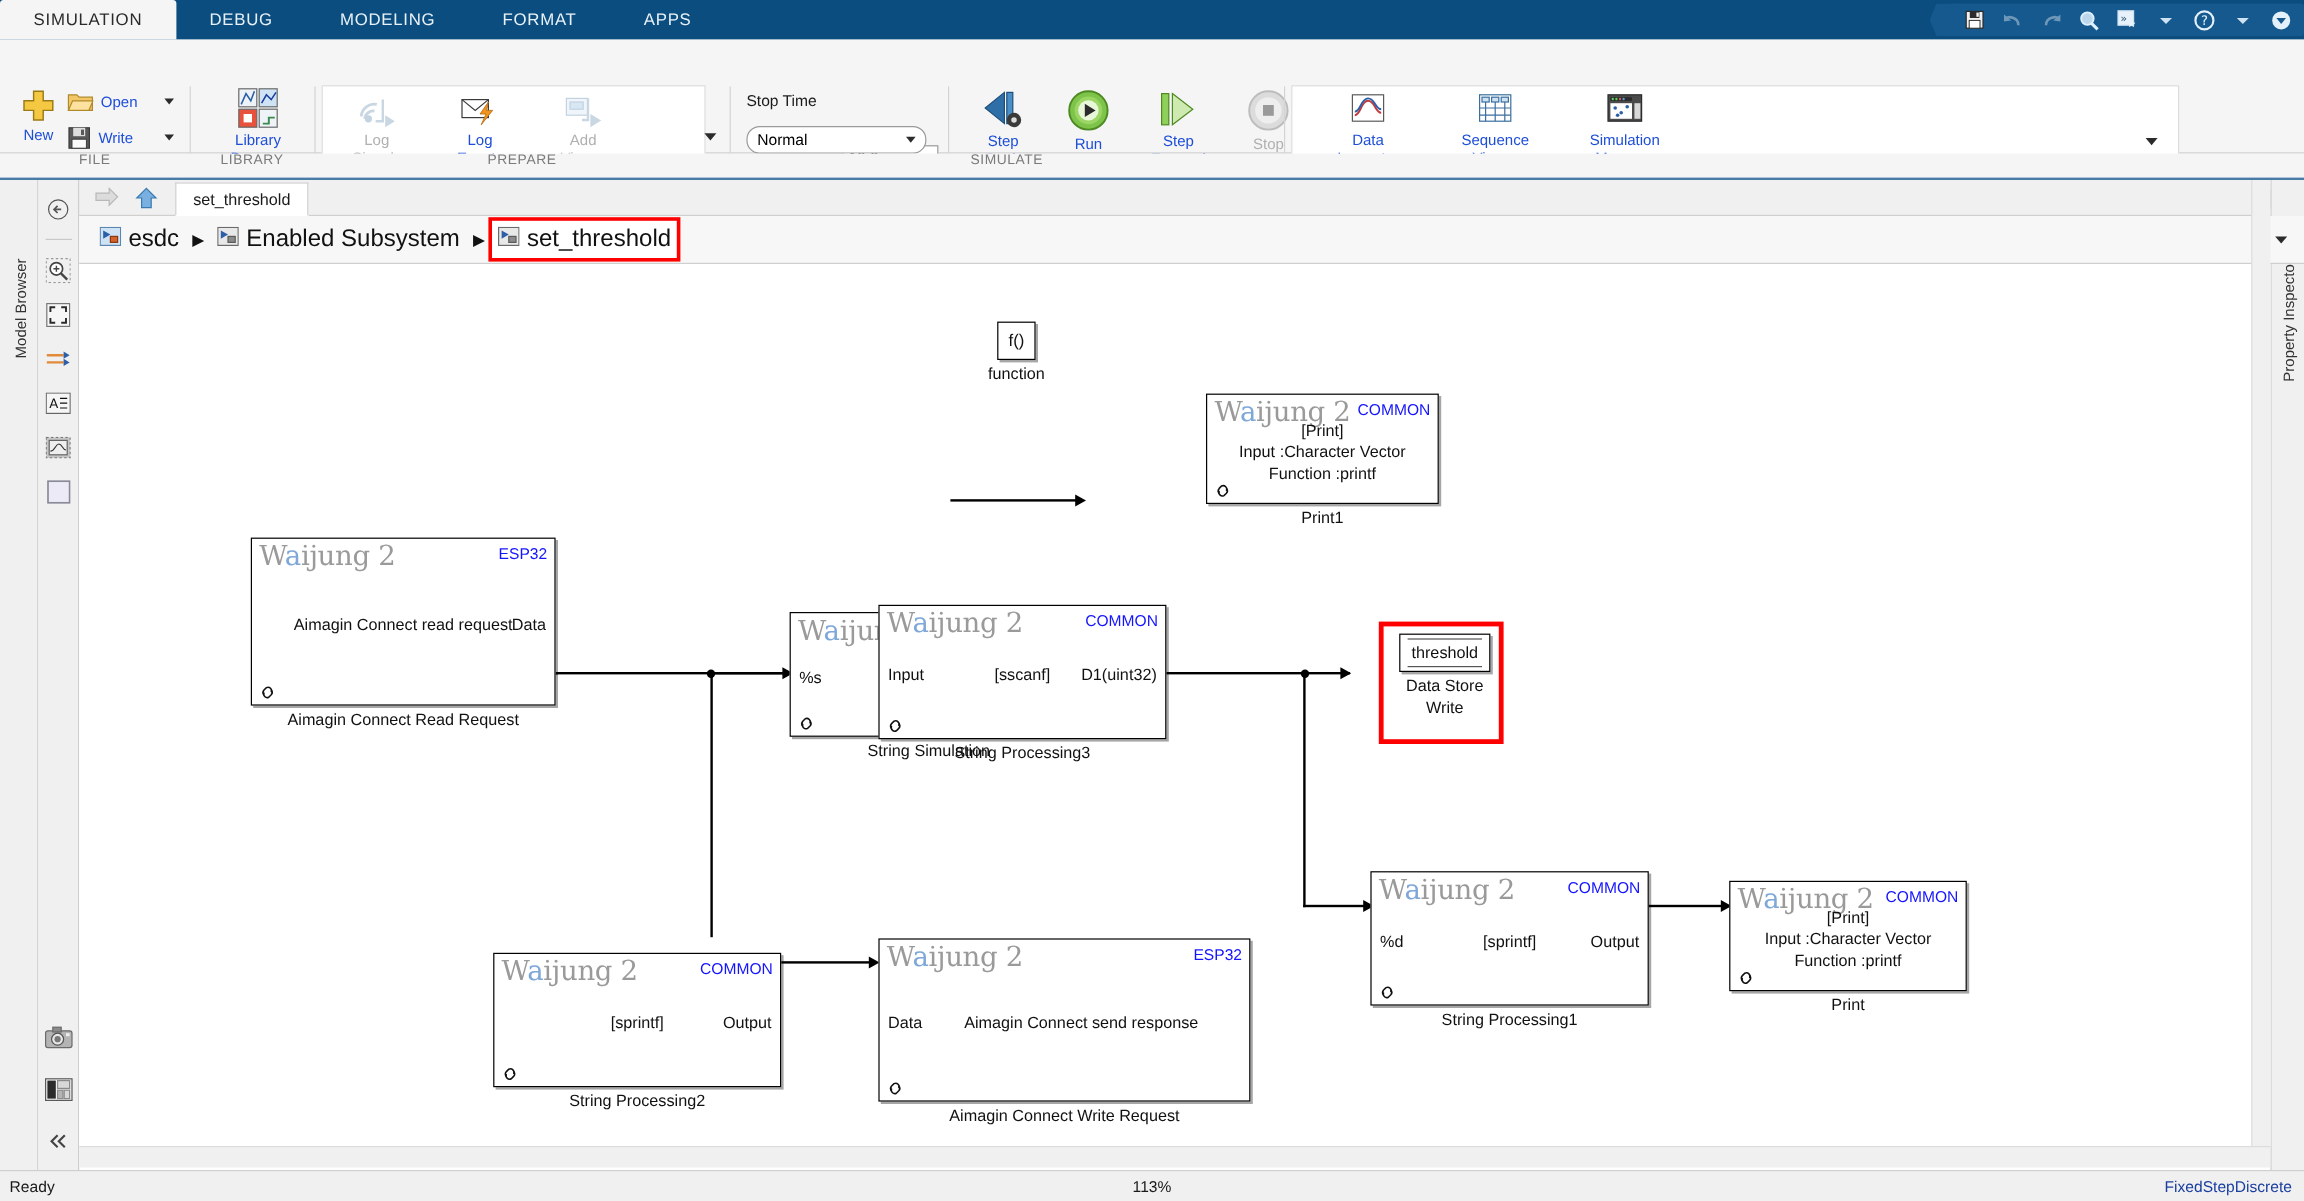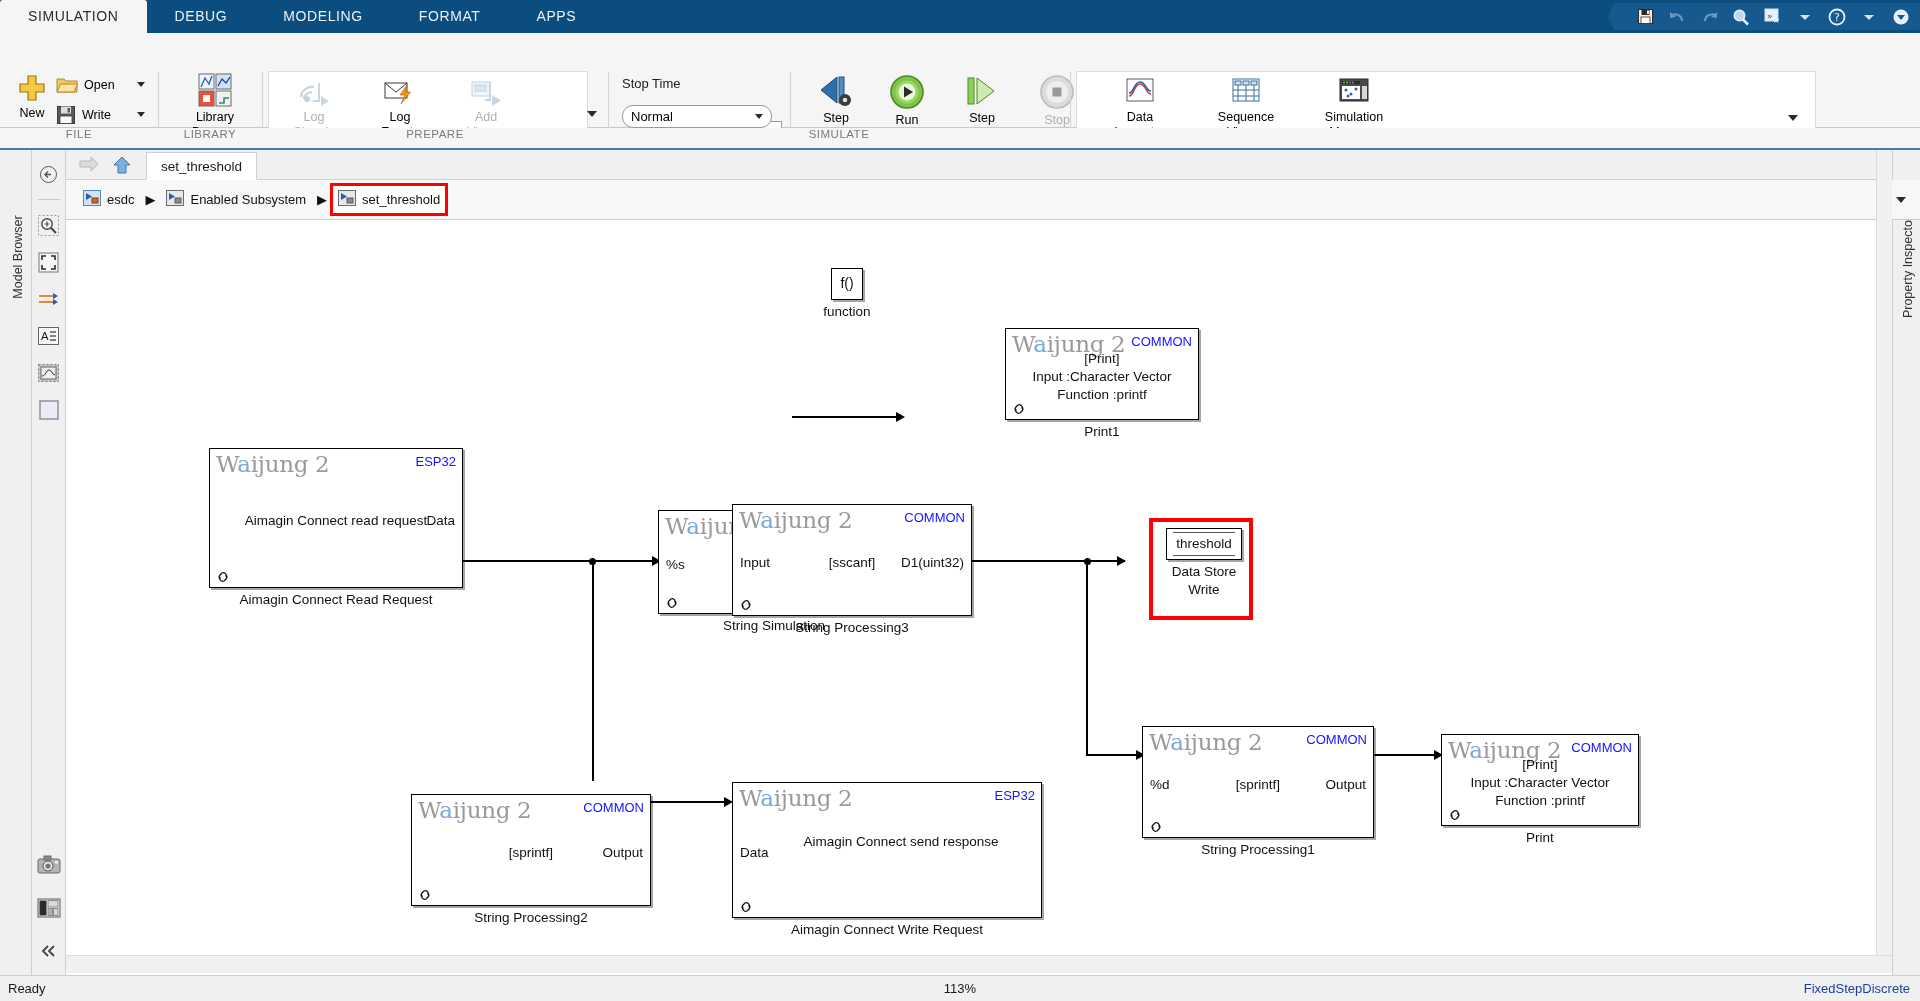--- a/index.html
+++ b/index.html
@@ -27,21 +27,21 @@
   #ribbon { position:absolute; left:0; top:33px; width:1920px; height:95px;
     background:#f5f5f5; border-bottom:1px solid #c8c8c8; }
   #ribbonlabels { position:absolute; left:0; top:128px; width:1920px; height:22px;
     background:#f5f5f5; border-bottom:2px solid #4a7ba8; }
   .grouplabel { position:absolute; top:0; font-size:11.5px; color:#7a7a7a;
     text-align:center; letter-spacing:.5px; }
   .vsep { position:absolute; top:39px; width:1px; height:82px; background:#d4d4d4; }
 
   .rbtn { position:absolute; display:flex; flex-direction:column; align-items:center;
     cursor:pointer; }
-  .rbtn .lbl { font-size:12.5px; color:#000000; text-align:center; line-height:15px;
+  .rbtn .lbl { font-size:12.5px; color:#1d4ed8; text-align:center; line-height:15px;
     margin-top:3px; }
   .rbtn.disabled .lbl { color:#b0b0b0; }
   .rbtn.sm { flex-direction:row; align-items:center; gap:6px; }
   .rbtn.sm .lbl { margin-top:0; }
   .caret { width:0;height:0;border-left:4.5px solid transparent;
     border-right:4.5px solid transparent;border-top:5px solid #2b2b2b; }
   .caret.big { border-left-width:5.5px;border-right-width:5.5px;border-top-width:6px; }
 
   .grpbox { position:absolute; border:1px solid #dcdcdc; background:#fff; }
 
@@ -56,21 +56,21 @@
   #toolstrip { position:absolute; left:0; top:150px; width:1920px; height:30px;
     background:#f0f0f0; border-bottom:1px solid #cfcfcf; }
   #modeltab { position:absolute; left:146px; top:152px; height:28px; background:#fff;
     border:1px solid #cfcfcf; border-bottom:1px solid #fff; padding:0 14px;
     font-size:13.5px; line-height:27px; color:#1a1a1a; cursor:pointer; }
   #navarrows { position:absolute; left:44px; top:155px; display:flex; gap:12px; }
 
   #breadcrumb { position:absolute; left:66px; top:180px; width:1854px; height:40px;
     background:#f7f7f7; border-bottom:1px solid #cfcfcf; display:flex;
     align-items:center; padding-left:12px; gap:6px; }
-  .crumb { display:flex; align-items:center; gap:6px; font-size:13px; color:#111;
+  .crumb { display:flex; align-items:center; gap:6px; font-size:20px; color:#111;
     padding:4px 5px; cursor:pointer; }
   .crumbsep { color:#111; font-size:13px; }
   .crumb.highlight { outline:3px solid #ff0000; background:#fff; }
 
   #leftrail { position:absolute; left:32px; top:150px; width:34px; height:825px;
     background:#f0f0f0; border-right:1px solid #cfcfcf; display:flex;
     flex-direction:column; align-items:center; padding-top:12px; gap:13px; }
   .railicon { width:24px; height:24px; cursor:pointer; display:flex;
     align-items:center; justify-content:center; }
   .railsep { width:22px; height:1px; background:#c9c9c9; }
@@ -689,21 +689,21 @@
         <path d="M11 6 a3 3 0 0 1 0 4 l-2 2 a3 3 0 0 1-4-4" stroke="#111" fill="none" stroke-width="1.3"></path>
       </svg>
     </div>
   </div>
   <div class="blklabel" style="left:345px; top:690px; width:240px;">String Processing2</div>
 
   <div class="blk" style="left:666px; top:562px; width:310px; height:136px;">
     <div class="wj">W<b>a</b>ijung 2</div>
     <div class="badge">ESP32</div>
     <div class="port" style="left:7px; top:62px;">Data</div>
-    <div class="center" style="top:51px; padding-left:28px;text-align:center;">Aimagin Connect send response</div>
+    <div class="center" style="top:62px; padding-left:28px;text-align:center;">Aimagin Connect send response</div>
     <div class="linkicon">
       <svg width="16" height="16" viewBox="0 0 16 16">
         <path d="M5 10 a3 3 0 0 1 0-4 l2-2 a3 3 0 0 1 4 4" stroke="#111" fill="none" stroke-width="1.3"></path>
         <path d="M11 6 a3 3 0 0 1 0 4 l-2 2 a3 3 0 0 1-4-4" stroke="#111" fill="none" stroke-width="1.3"></path>
       </svg>
     </div>
   </div>
   <div class="blklabel" style="left:666px; top:702px; width:310px;">Aimagin Connect Write Request</div>
 
   <div class="blk" style="left:1076px; top:506px; width:232px; height:112px;">

